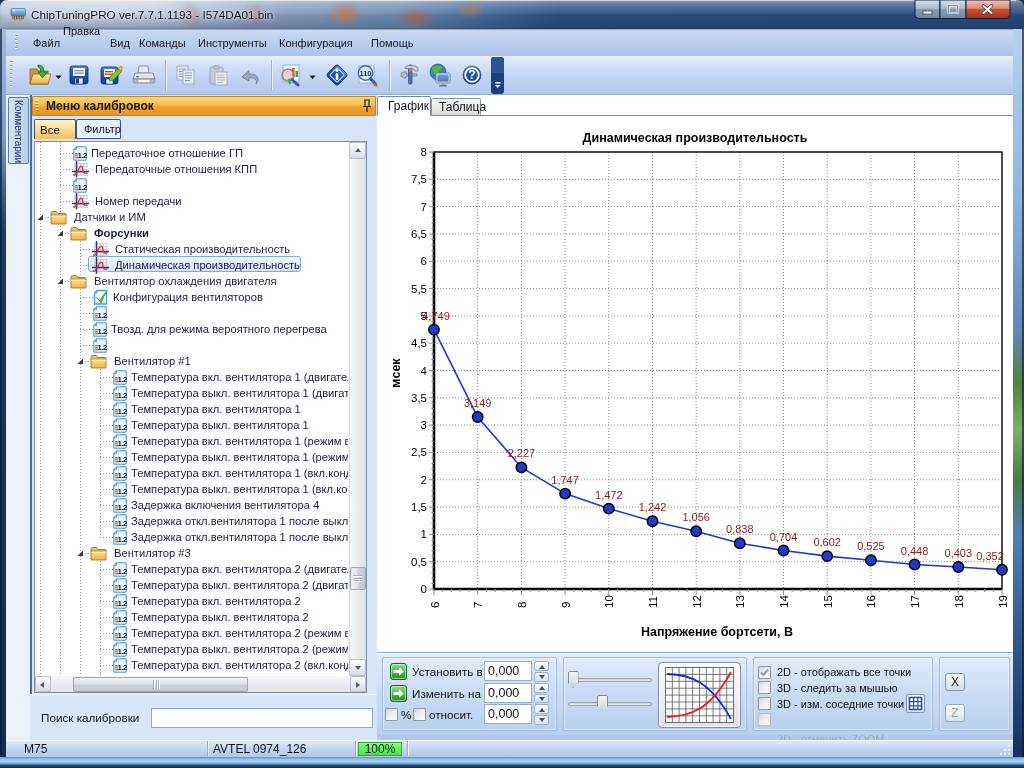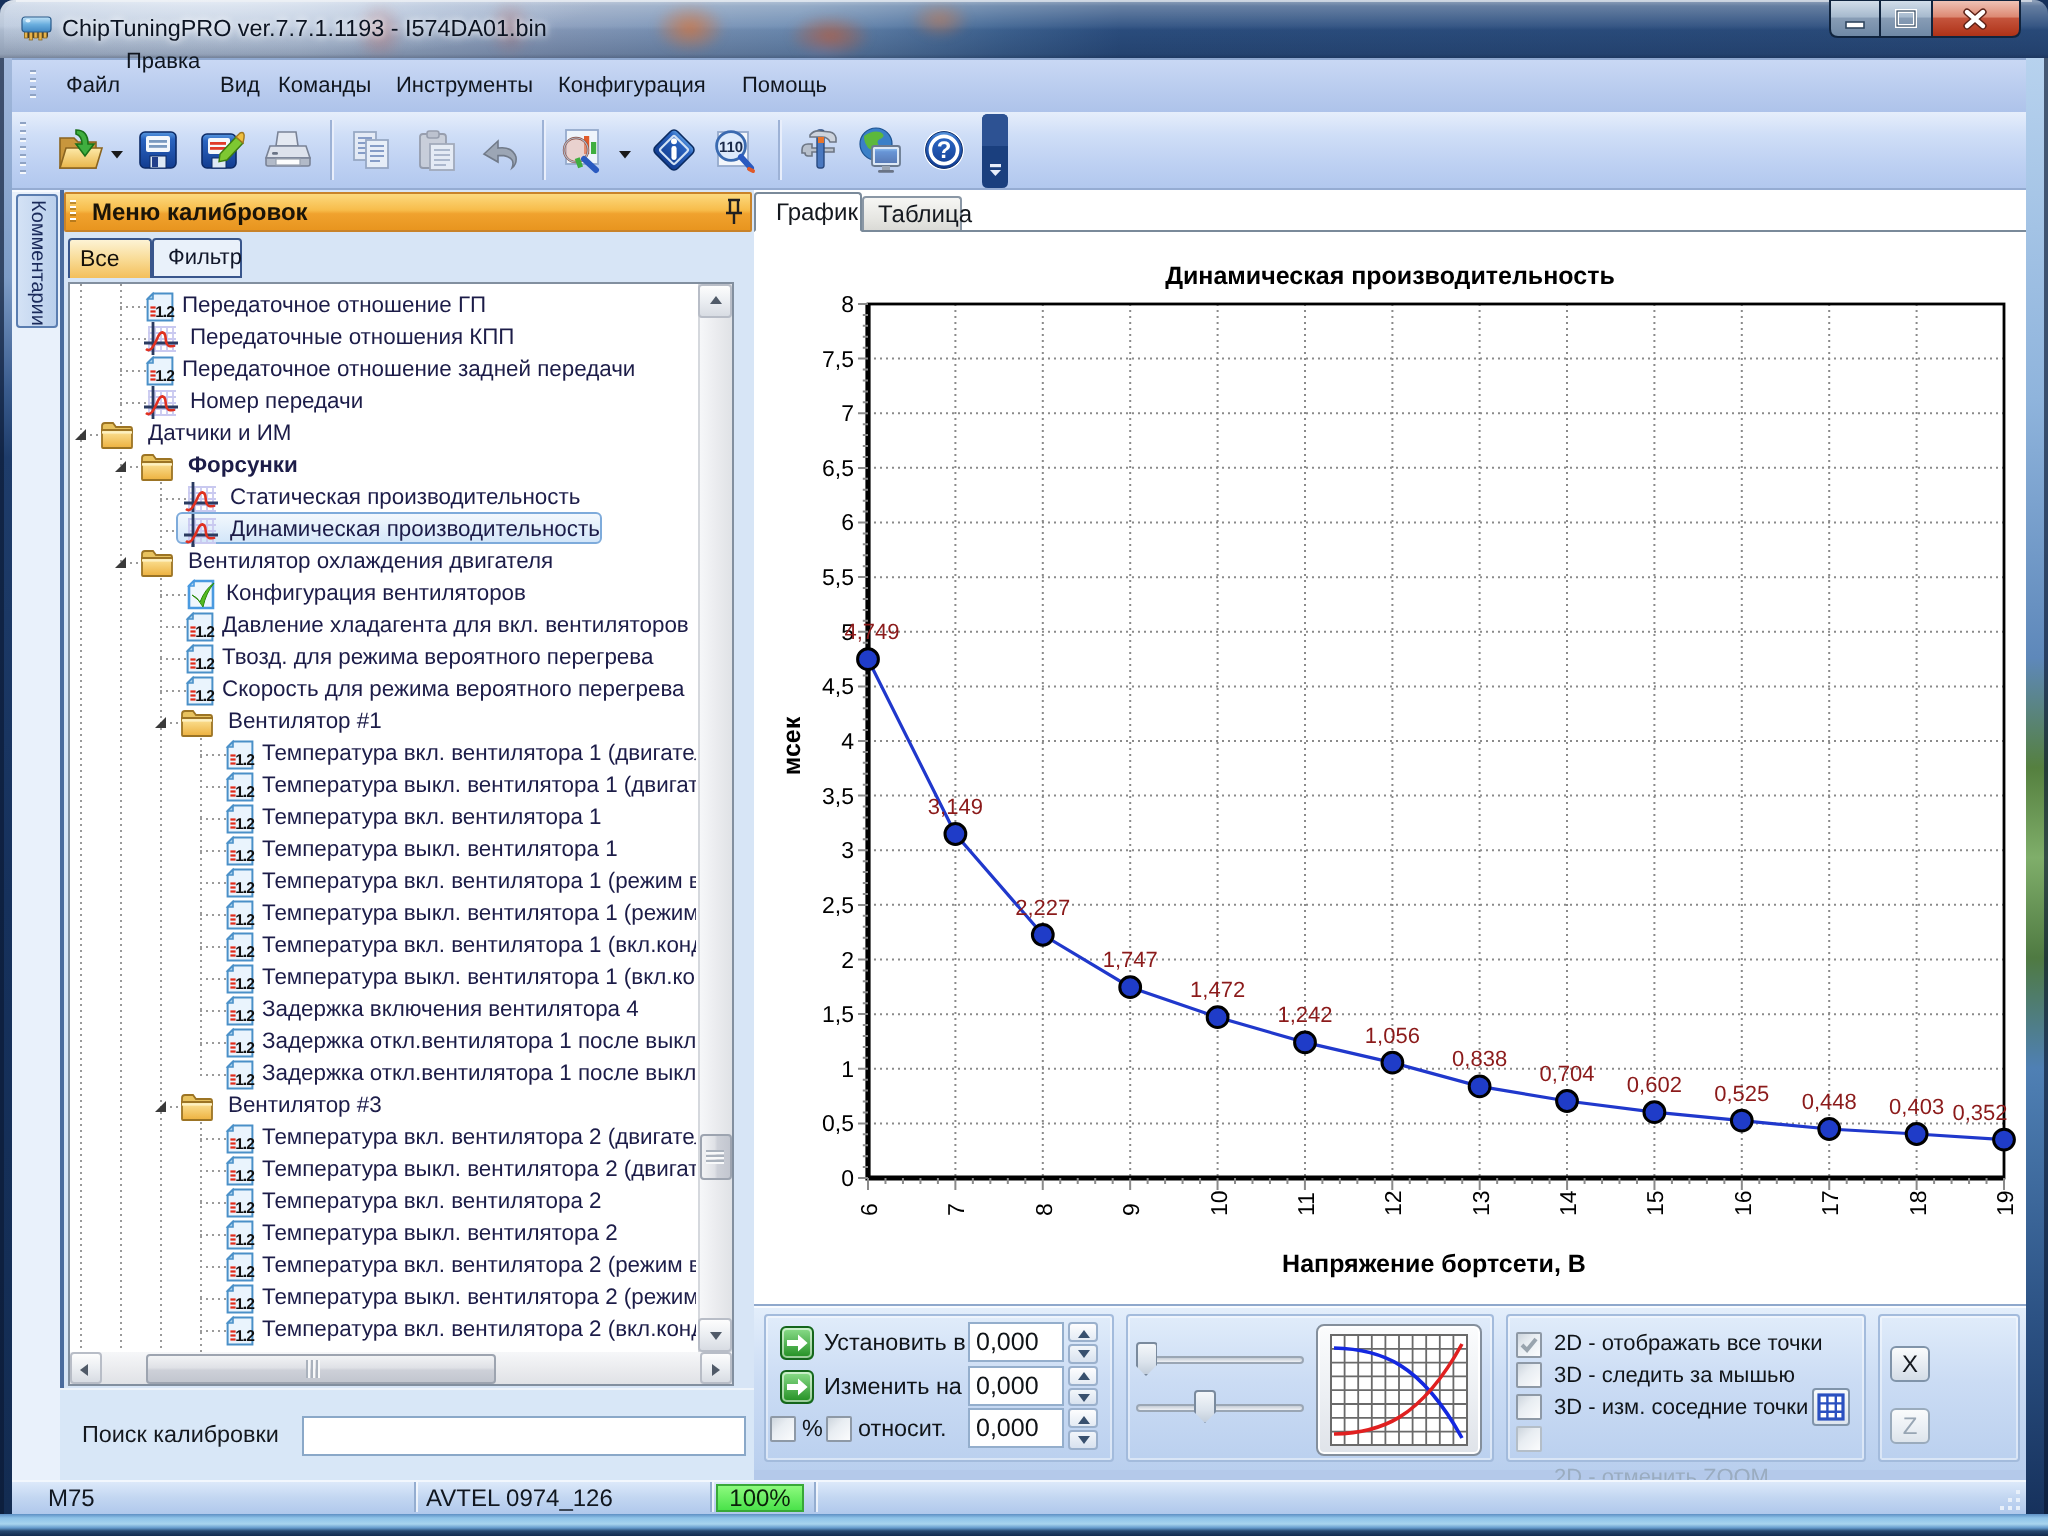--- a/index.html
+++ b/index.html
@@ -268,21 +268,20 @@
 <path d="M3.5,0.8 L13.2,0.8 L13.2,14.2 L0.8,14.2 L0.8,3.5 Z" fill="#eaf4fd" stroke="#4a90c8" stroke-width="1"></path>
 <path d="M3.5,0.8 L3.5,3.5 L0.8,3.5 Z" fill="#a8d0ec" stroke="#4a90c8" stroke-width="0.8"></path>
 <g fill="#e02a1a">
           <rect x="2.2" y="7.2" width="2.6" height="1.1"></rect>
           <rect x="2.2" y="9.2" width="2.6" height="1.1"></rect>
           <rect x="2.2" y="11.2" width="2.6" height="1.1"></rect>
         </g>
 <text x="4.6" y="12.3" font-size="7.8" font-weight="bold" fill="#101010" font-family="Liberation Sans" letter-spacing="-0.5">1.2</text>
 </svg>
     </div>
-<div class="t" style="left:56.0px;top:36.0px;height:14px;line-height:14px;font-size:11.2px;color:#1c1c48;">Передаточное отношение задней передачи</div>
 <div style="left:25.0px;top:59.0px;width:13px;height:1px;background-image:repeating-linear-gradient(90deg,#9a9a9a 0,#9a9a9a 1px,transparent 1px,transparent 3px);"></div>
 <div style="left:37.0px;top:50.5px;width:17px;height:17px;">
       <svg width="17" height="17" viewBox="0 0 17 17" style="left:0;top:0">
 <g stroke="#c9c9f0" stroke-width="0.9">
           <path d="M2,2.5 h14 M2,5.5 h14 M2,8.5 h14 M2,11.5 h14 M2,14.5 h14 M2.5,2 v13 M5.5,2 v13 M8.5,2 v13 M11.5,2 v13 M14.5,2 v13"></path>
         </g>
 <path d="M4.5,0 L4.5,16.5" stroke="#2a3a60" stroke-width="1.4"></path>
 <path d="M0,10.5 L17,10.5" stroke="#2a3a60" stroke-width="1.4"></path>
 <path d="M1,13.5 Q2.5,14.8 4,13 Q5.5,11 6.5,8.5 Q7.8,5.2 9.2,5.2 Q10.6,5.4 10.8,8 Q11,11.5 12.5,12 Q14,12.4 15.5,11.8" fill="none" stroke="#e03020" stroke-width="1.3"></path>
 </svg>
@@ -374,21 +373,20 @@
 <path d="M3.5,0.8 L13.2,0.8 L13.2,14.2 L0.8,14.2 L0.8,3.5 Z" fill="#eaf4fd" stroke="#4a90c8" stroke-width="1"></path>
 <path d="M3.5,0.8 L3.5,3.5 L0.8,3.5 Z" fill="#a8d0ec" stroke="#4a90c8" stroke-width="0.8"></path>
 <g fill="#e02a1a">
           <rect x="2.2" y="7.2" width="2.6" height="1.1"></rect>
           <rect x="2.2" y="9.2" width="2.6" height="1.1"></rect>
           <rect x="2.2" y="11.2" width="2.6" height="1.1"></rect>
         </g>
 <text x="4.6" y="12.3" font-size="7.8" font-weight="bold" fill="#101010" font-family="Liberation Sans" letter-spacing="-0.5">1.2</text>
 </svg>
     </div>
-<div class="t" style="left:76.0px;top:164.0px;height:14px;line-height:14px;font-size:11.2px;color:#1c1c48;">Давление хладагента для вкл. вентиляторов</div>
 <div style="left:45.0px;top:187.0px;width:13px;height:1px;background-image:repeating-linear-gradient(90deg,#9a9a9a 0,#9a9a9a 1px,transparent 1px,transparent 3px);"></div>
 <div style="left:58.0px;top:179.5px;width:14px;height:15px;">
       <svg width="14" height="15" viewBox="0 0 14 15" style="left:0;top:0">
 <path d="M3.5,0.8 L13.2,0.8 L13.2,14.2 L0.8,14.2 L0.8,3.5 Z" fill="#eaf4fd" stroke="#4a90c8" stroke-width="1"></path>
 <path d="M3.5,0.8 L3.5,3.5 L0.8,3.5 Z" fill="#a8d0ec" stroke="#4a90c8" stroke-width="0.8"></path>
 <g fill="#e02a1a">
           <rect x="2.2" y="7.2" width="2.6" height="1.1"></rect>
           <rect x="2.2" y="9.2" width="2.6" height="1.1"></rect>
           <rect x="2.2" y="11.2" width="2.6" height="1.1"></rect>
         </g>
@@ -402,21 +400,20 @@
 <path d="M3.5,0.8 L13.2,0.8 L13.2,14.2 L0.8,14.2 L0.8,3.5 Z" fill="#eaf4fd" stroke="#4a90c8" stroke-width="1"></path>
 <path d="M3.5,0.8 L3.5,3.5 L0.8,3.5 Z" fill="#a8d0ec" stroke="#4a90c8" stroke-width="0.8"></path>
 <g fill="#e02a1a">
           <rect x="2.2" y="7.2" width="2.6" height="1.1"></rect>
           <rect x="2.2" y="9.2" width="2.6" height="1.1"></rect>
           <rect x="2.2" y="11.2" width="2.6" height="1.1"></rect>
         </g>
 <text x="4.6" y="12.3" font-size="7.8" font-weight="bold" fill="#101010" font-family="Liberation Sans" letter-spacing="-0.5">1.2</text>
 </svg>
     </div>
-<div class="t" style="left:76.0px;top:196.0px;height:14px;line-height:14px;font-size:11.2px;color:#1c1c48;">Скорость для режима вероятного перегрева</div>
 <svg style="left:41.0px;top:215.0px" width="8" height="8" viewBox="0 0 8 8">
       <polygon points="1.5,7 7,7 7,1.5" fill="#3a3a3a"></polygon>
     </svg>
 <div style="left:50.0px;top:219.0px;width:5px;height:1px;background-image:repeating-linear-gradient(90deg,#9a9a9a 0,#9a9a9a 1px,transparent 1px,transparent 3px);"></div>
 <div style="left:55.0px;top:211.5px;width:18px;height:15px;">
       <svg width="18" height="15" viewBox="0 0 18 15" style="left:0;top:0">
 <path d="M1,3 Q1,1.5 2.5,1.5 L6.5,1.5 L8,3.5 L15,3.5 Q16,3.5 16,4.5 L16,6 L1,6 Z" fill="#e8c25e" stroke="#9c7424" stroke-width="0.9"></path>
 <path d="M1,13.5 L1,5 L16,5 L16,13.5 Q16,14 15.5,14 L1.5,14 Q1,14 1,13.5 Z" fill="url(#foldg)" stroke="#9c7424" stroke-width="0.9"></path>
 <path d="M1,6.2 L16,6.2" stroke="#fdf0c0" stroke-width="1.2"></path>
 </svg>

